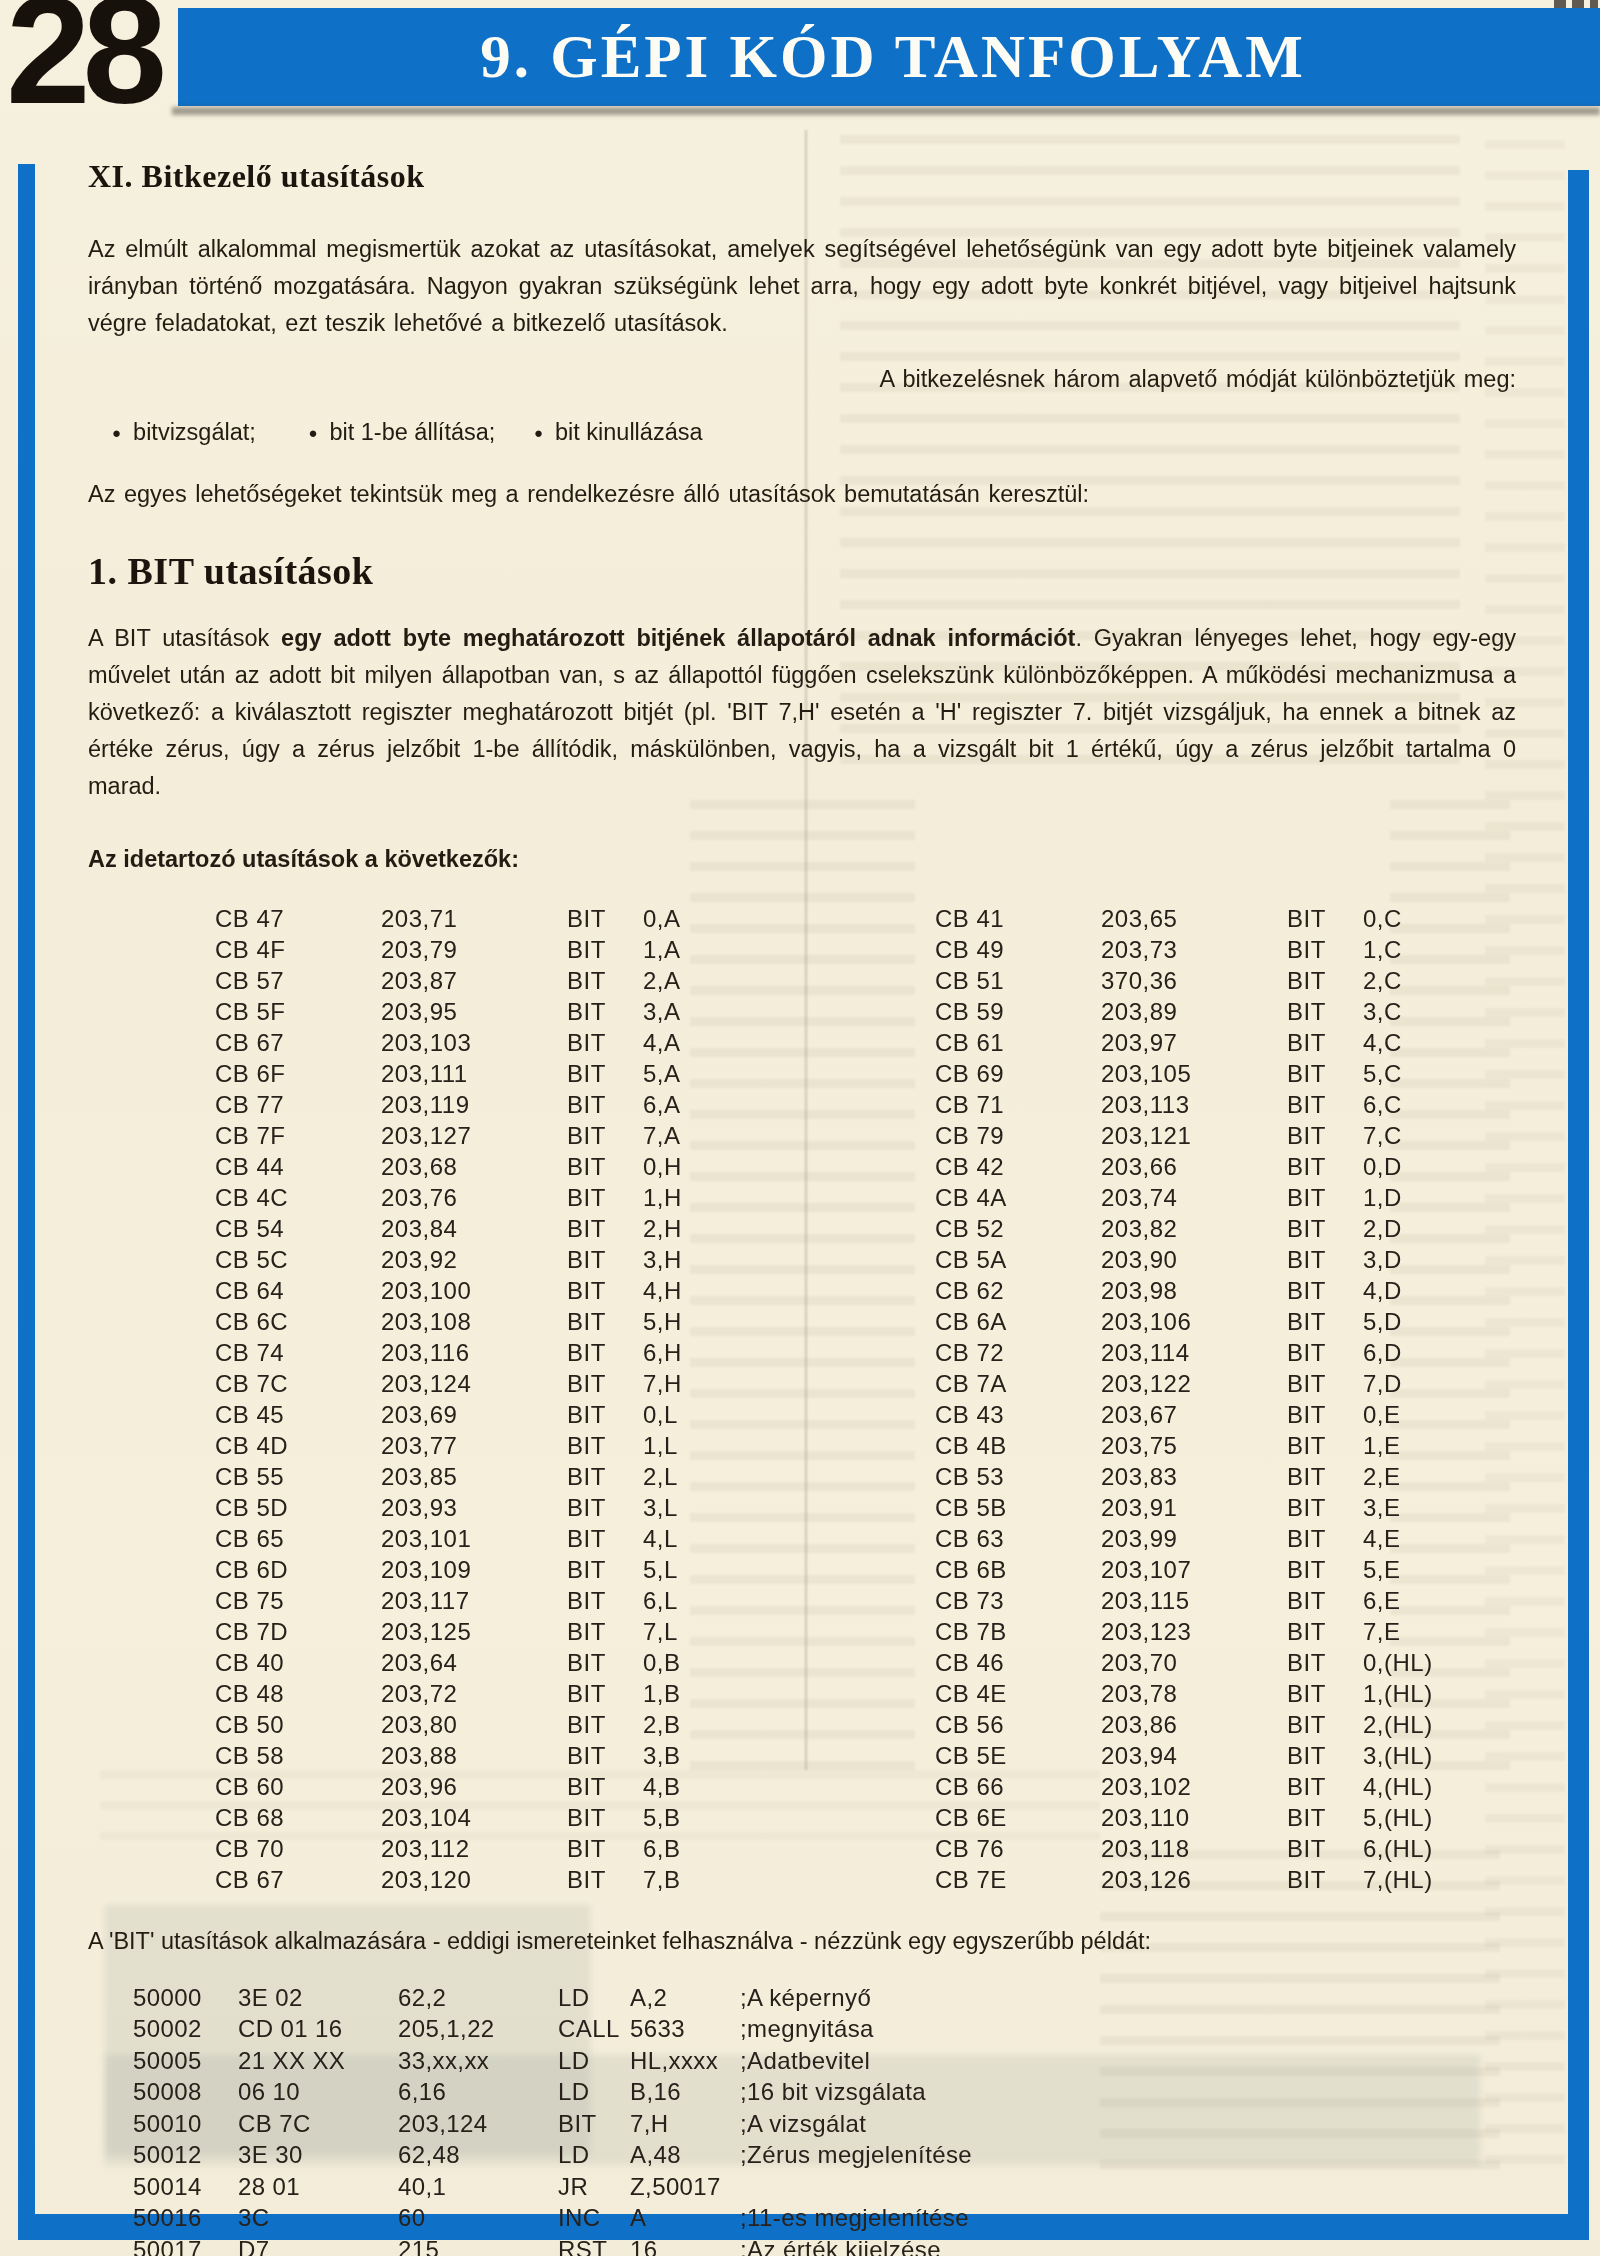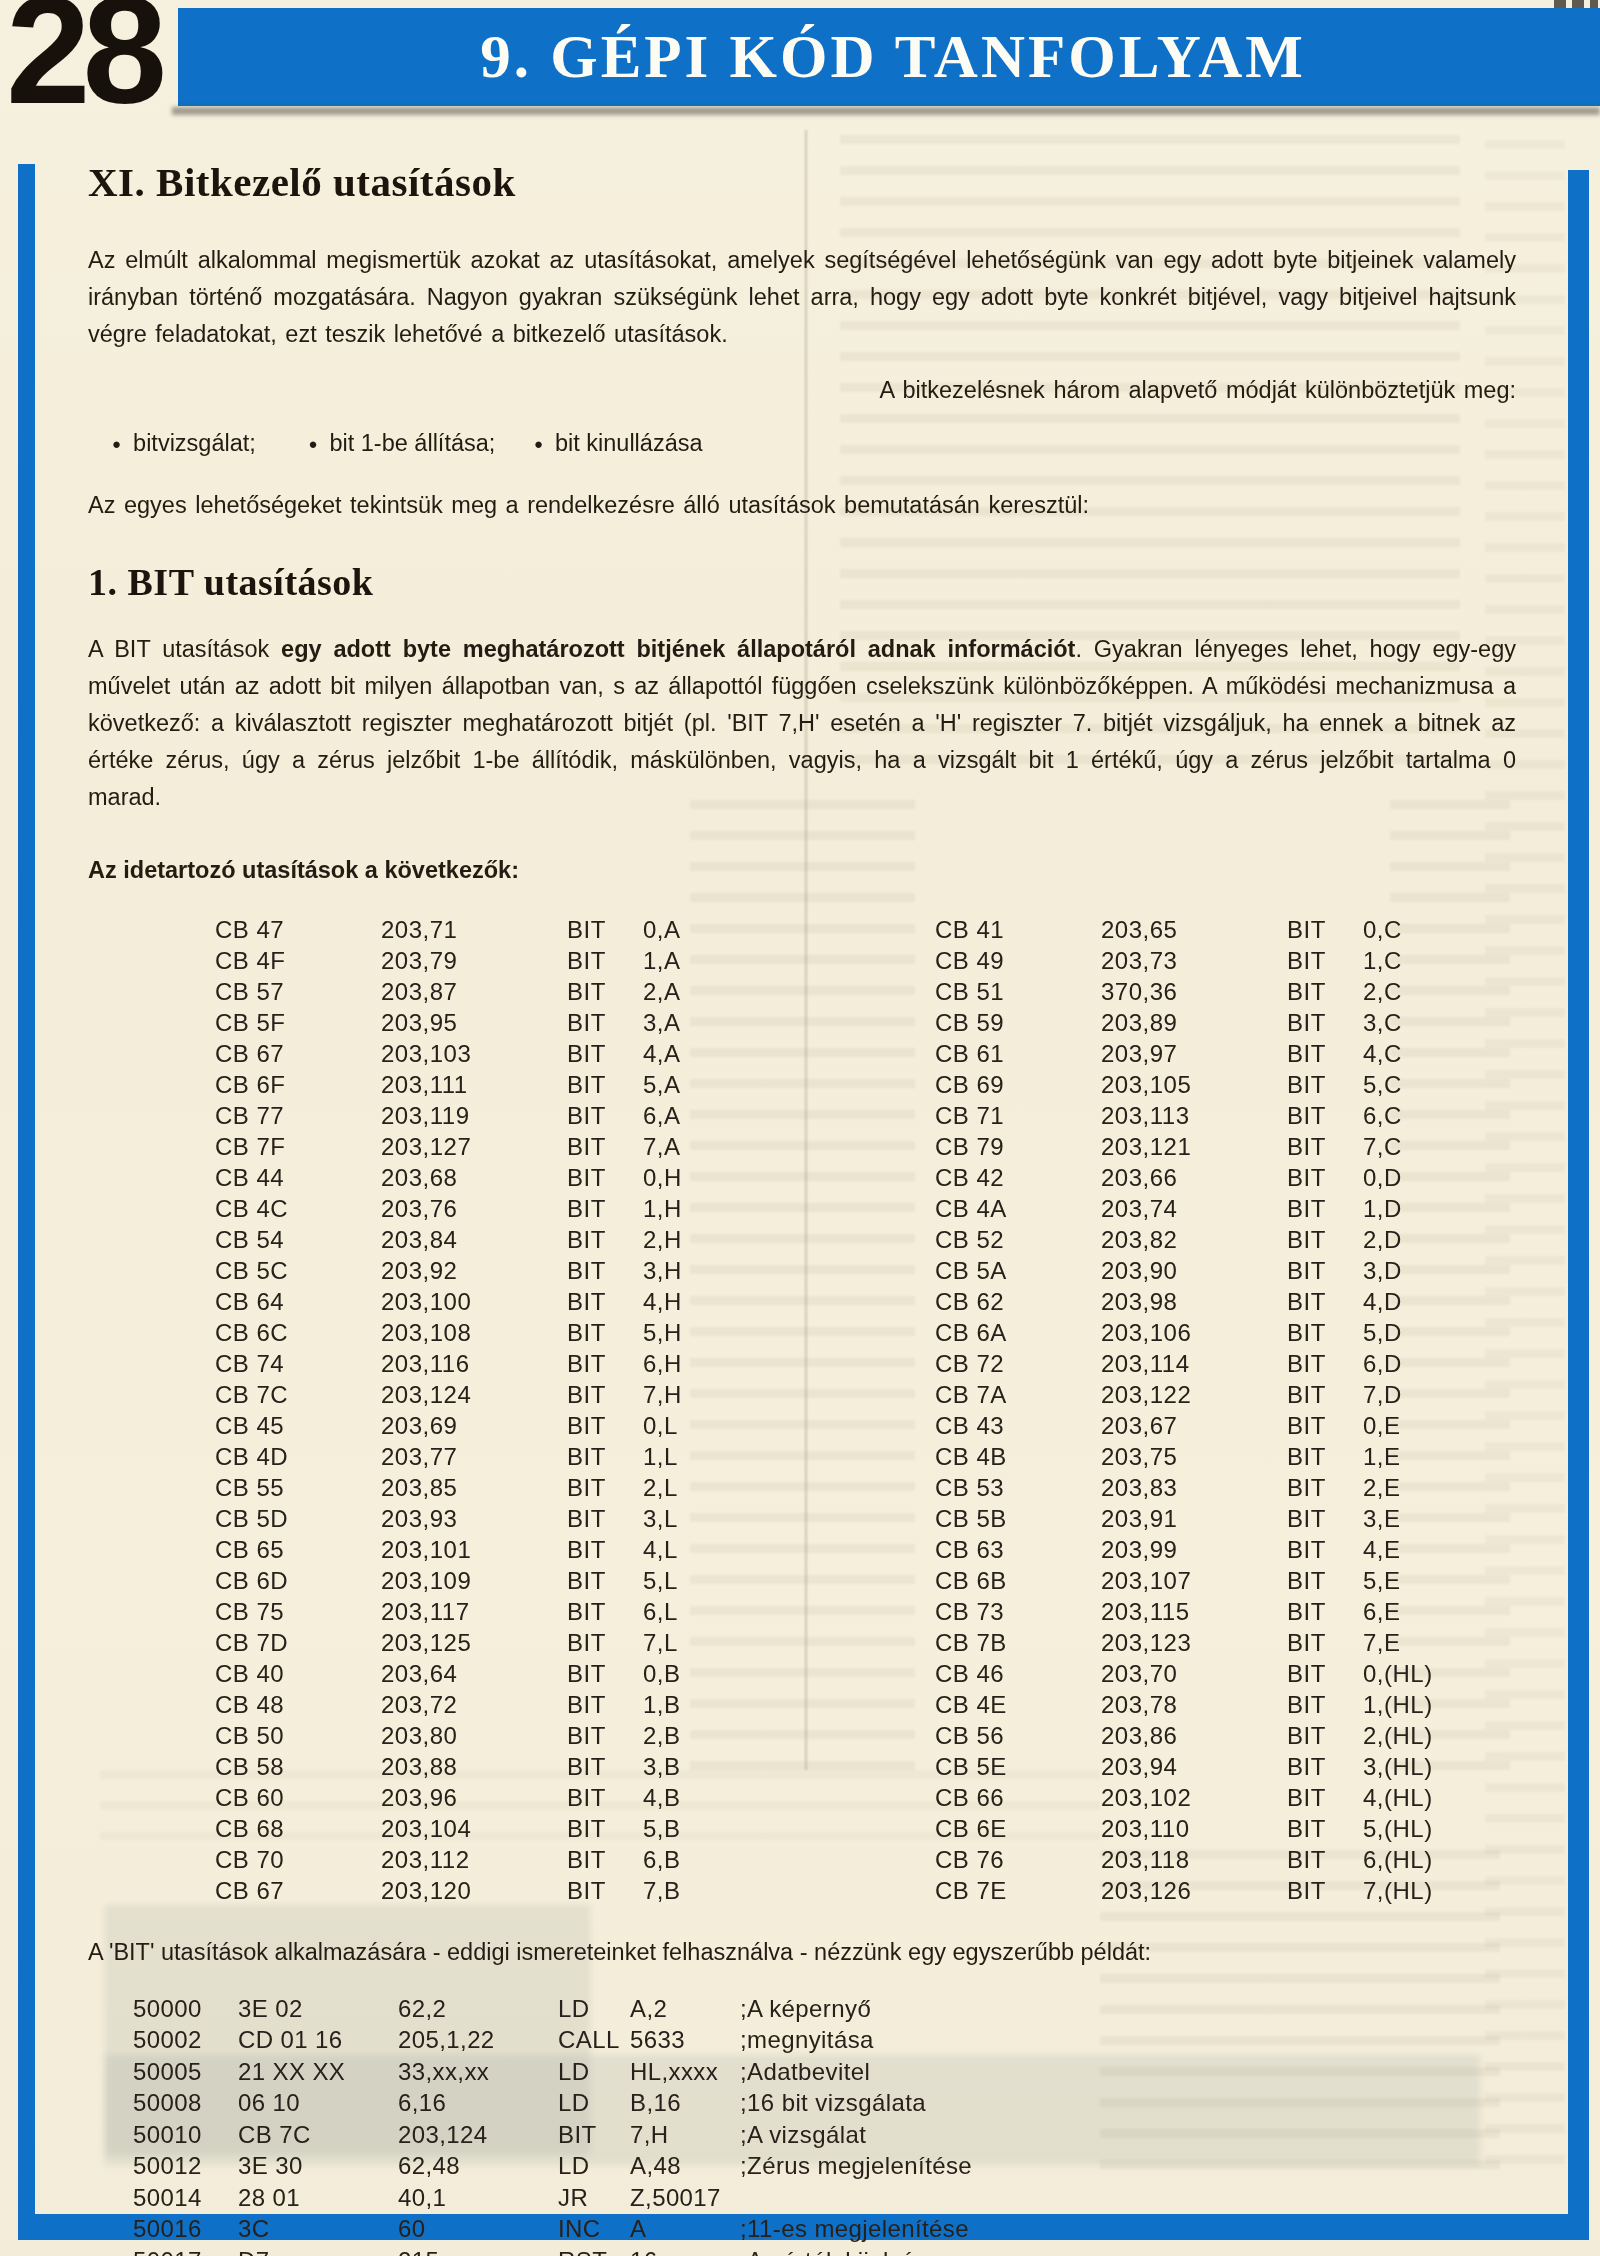--- a/index.html
+++ b/index.html
@@ -32,21 +32,21 @@
   .frame-right{left:1568px;top:170px;width:21px;height:2070px;}
   .frame-bottom{left:18px;top:2214px;width:1571px;height:26px;}
   
   .ghost{position:absolute;filter:blur(1.3px);opacity:.55;pointer-events:none;
     background:repeating-linear-gradient(to bottom,rgba(136,122,96,.15) 0 9px,rgba(136,122,96,0) 9px 31px);}
   .ghost-line{position:absolute;width:2px;background:rgba(150,138,115,.4);filter:blur(1px);}
   .scan-shade{position:absolute;background:rgba(141,152,148,.17);filter:blur(3px);}
   
   .content{position:absolute;left:88px;top:150px;width:1428px;z-index:2;}
   .section-title{
-    font-family:"Liberation Serif",serif;font-weight:700;font-size:41px;
+    font-family:"Liberation Serif",serif;font-weight:700;font-size:32px;
     margin:8px 0 0 0;color:#1c140d;letter-spacing:.5px;
   }
   .body-text{font-size:23.5px;line-height:37px;text-align:justify;margin:0;word-spacing:2px;}
   .intro{margin-top:36px;}
   .modes-lead{margin-top:19px;text-align:right;}
   .modes-row{margin-top:21px;font-size:23.5px;}
   .mode-item{white-space:nowrap;}
   .mode-item .bullet{font-size:15px;vertical-align:2px;margin-right:12px;}
   .m1{margin-left:24px;}
   .m2{margin-left:46px;}

